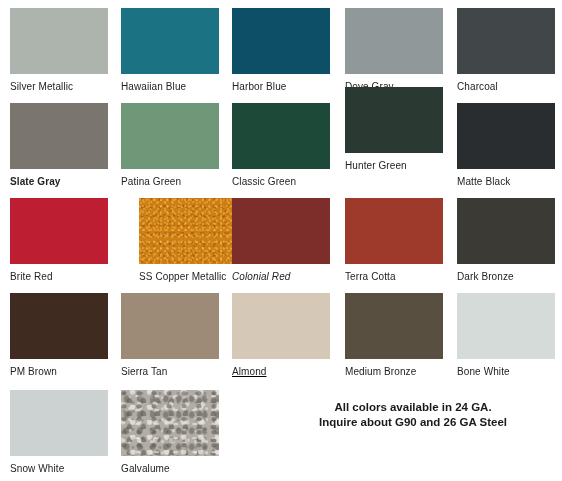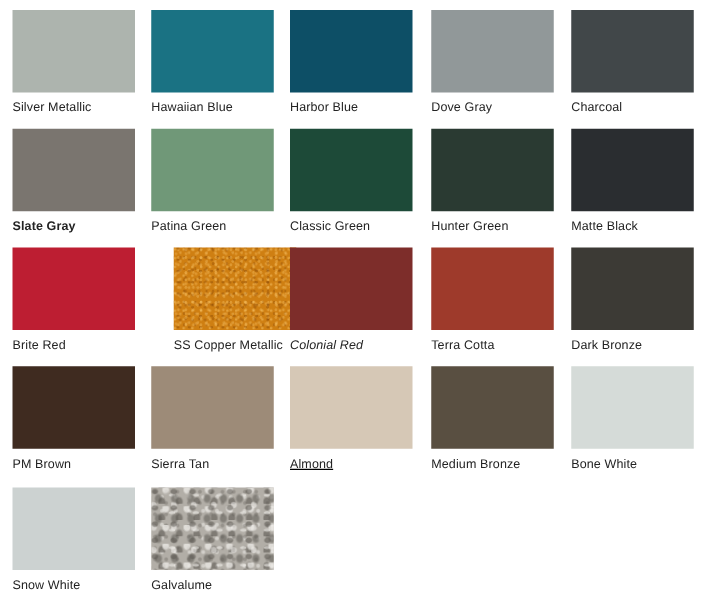--- a/index.html
+++ b/index.html
@@ -118,21 +118,21 @@
         <span class="swatch-label">Slate Gray</span>
       </div>
       <div class="swatch-cell" style="left: 121px; top: 103px;">
         <div class="swatch" style="background: rgb(112, 152, 120);"></div>
         <span class="swatch-label">Patina Green</span>
       </div>
       <div class="swatch-cell" style="left: 232px; top: 103px;">
         <div class="swatch" style="background: rgb(29, 74, 56);"></div>
         <span class="swatch-label">Classic Green</span>
       </div>
-      <div class="swatch-cell" style="left: 345px; top: 103px;">
+      <div class="swatch-cell" style="left: 345px; top: 87px;">
         <div class="swatch" style="background: rgb(42, 58, 50);"></div>
         <span class="swatch-label">Hunter Green</span>
       </div>
       <div class="swatch-cell" style="left: 457px; top: 103px;">
         <div class="swatch" style="background: rgb(42, 45, 48);"></div>
         <span class="swatch-label">Matte Black</span>
       </div>
       <div class="swatch-cell" style="left: 10px; top: 198px;">
         <div class="swatch" style="background: rgb(189, 30, 50);"></div>
         <span class="swatch-label">Brite Red</span>
@@ -177,14 +177,16 @@
         <div class="swatch" style="background: rgb(204, 210, 209);"></div>
         <span class="swatch-label">Snow White</span>
       </div>
       <div class="swatch-cell" style="left: 121px; top: 390px;">
         <div class="swatch tex-galvalume"></div>
         <span class="swatch-label">Galvalume</span>
       </div>
     </div>
 
   <div class="note" style="left:288px; top:400px; width:250px;">
+    <span>All colors available in 24 GA.</span>
+    <span>Inquire about G90 and 26 GA Steel</span>
   </div>
 </div>
 
 </body></html>

